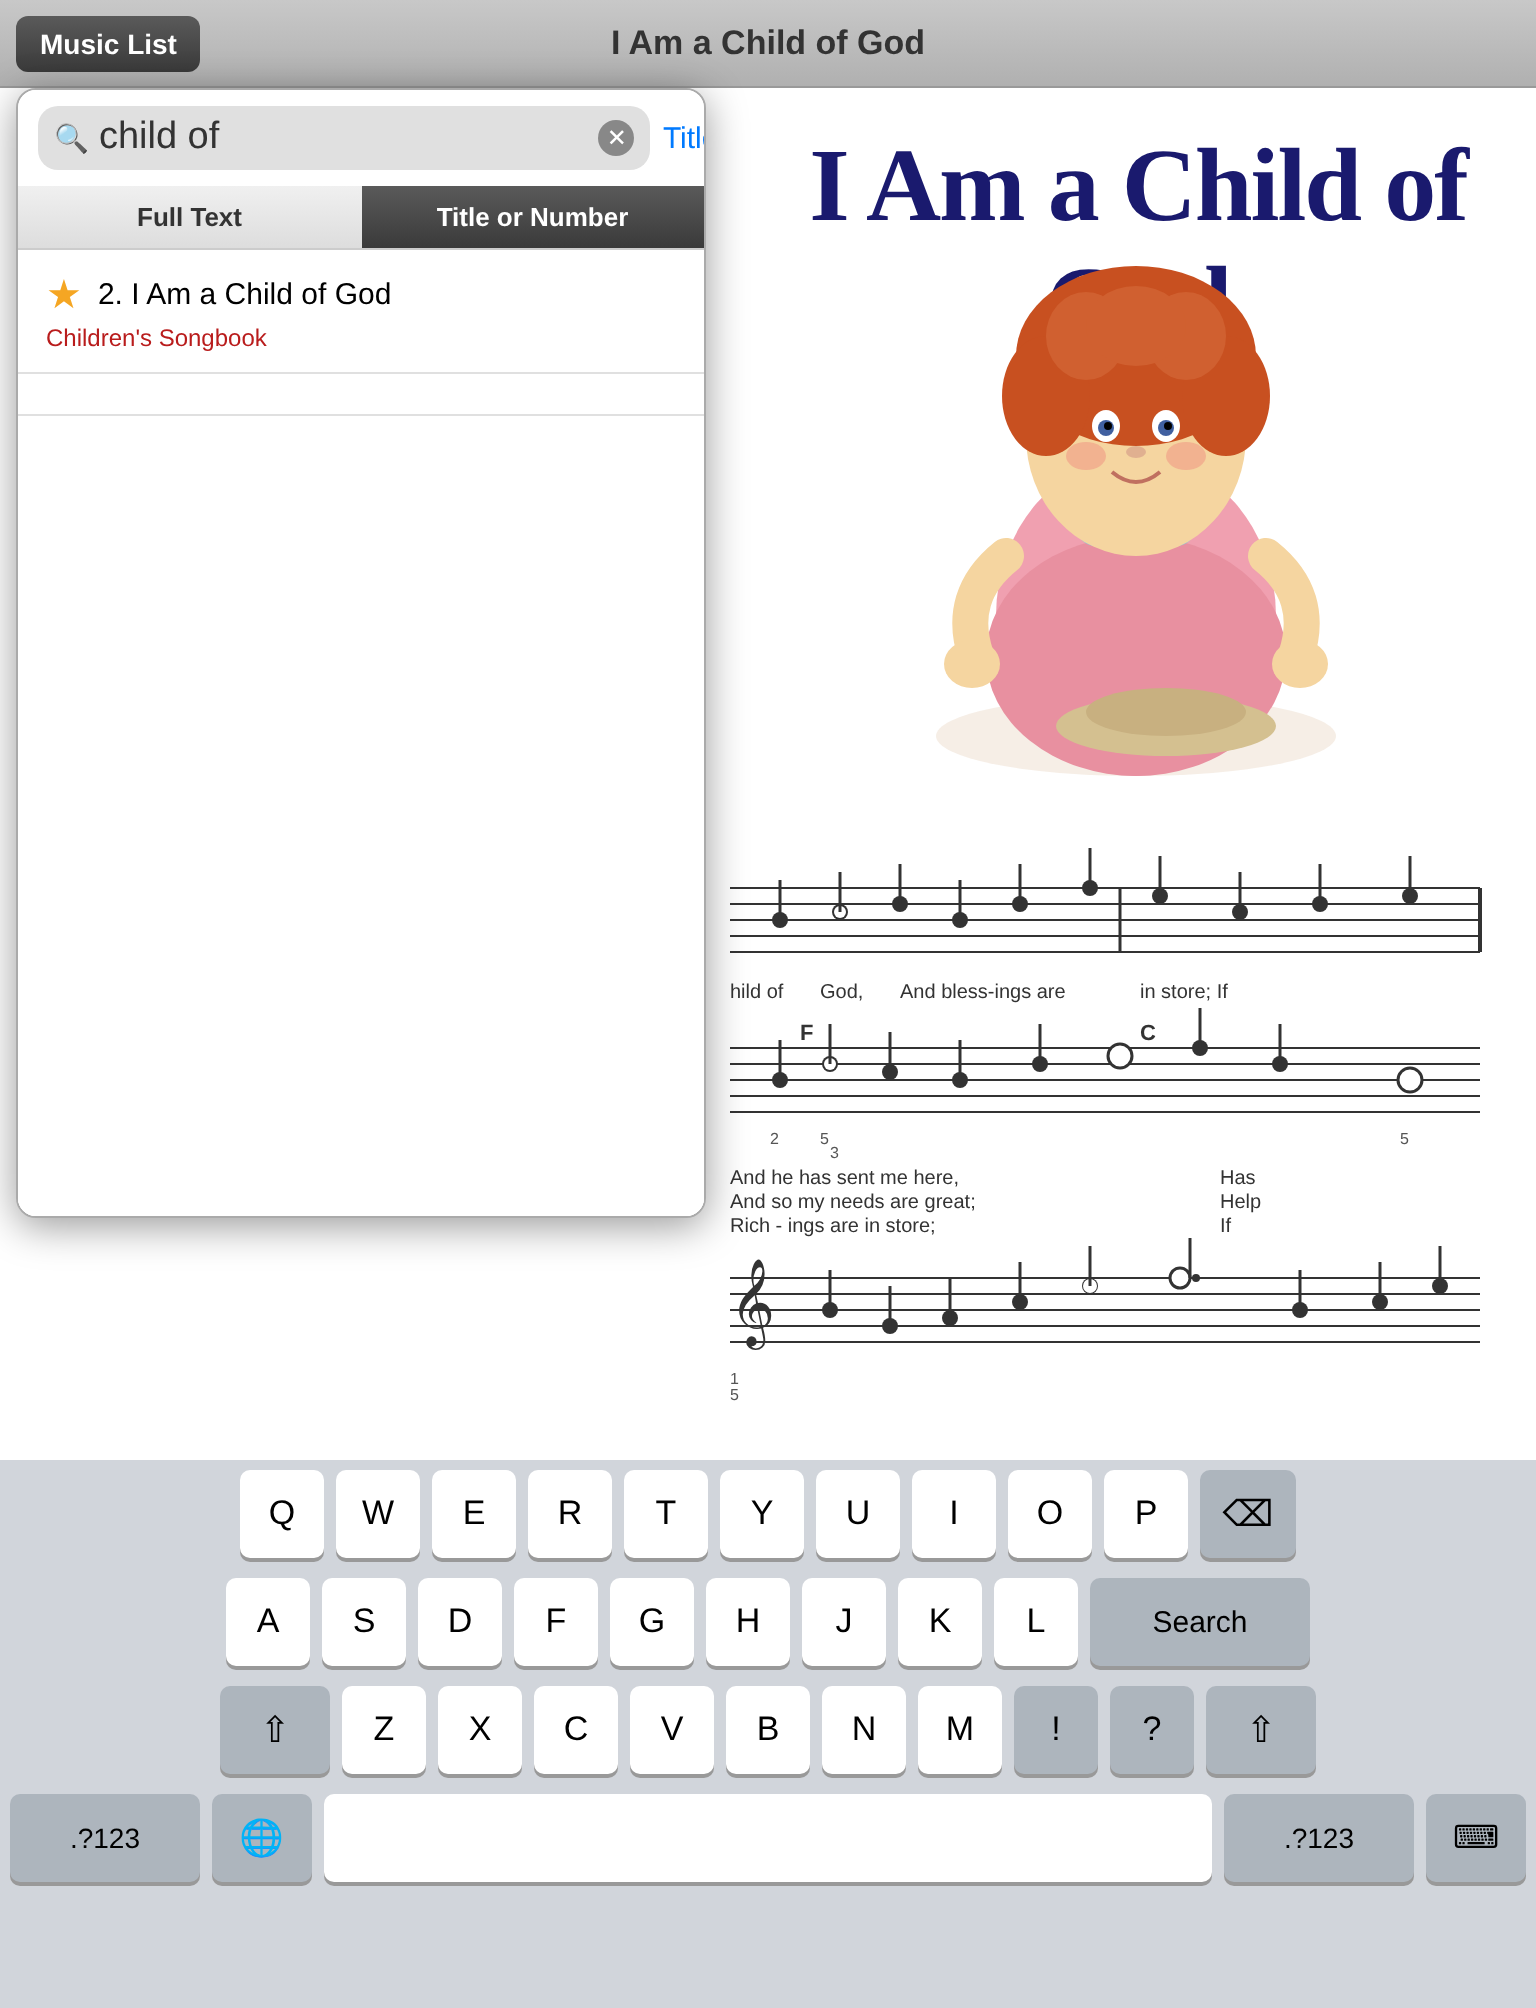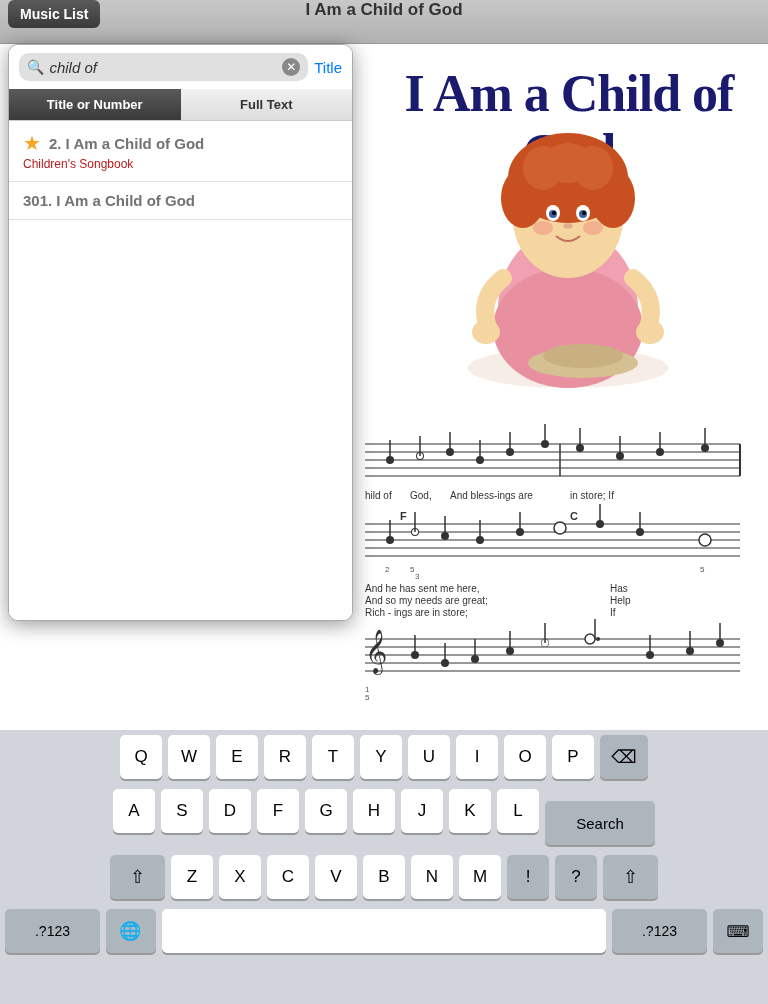--- a/index.html
+++ b/index.html
@@ -23,20 +23,21 @@
     }
 
     
     #top-bar {
       position: absolute;
       top: 0; left: 0;
       width: 768px;
       height: 44px;
       background: linear-gradient(to bottom, #c8c8c8, #b0b0b0);
       display: flex;
+      align-items: center;
       justify-content: center;
       border-bottom: 1px solid #999;
     }
 
     #music-list-btn {
       position: absolute;
       left: 8px;
       background: linear-gradient(to bottom, #5a5a5a, #3a3a3a);
       color: white;
       border: none;
@@ -199,22 +200,22 @@
     }
 
     .result-item-header {
       display: flex;
       align-items: center;
       gap: 8px;
     }
 
     .result-title {
       font-size: 15px;
-      font-weight: bold;
-      color: #737373;
+      font-weight: normal;
+      color: #000000;
     }
 
     .result-subtitle {
       font-size: 12px;
       color: #b91c1c;
       margin-top: 2px;
       padding-left: 0;
     }
 
     .star-icon {
@@ -445,45 +446,42 @@
         <text x="5" y="268" font-size="8" fill="#555">1</text>
         <text x="5" y="276" font-size="8" fill="#555">5</text>
       </svg>
     </div>
   </div>
 
   <div id="search-overlay">
     <div id="search-bar">
       <div id="search-input-wrapper">
         <span id="search-icon-svg">🔍</span>
-        <input id="search-input" type="text" value="child of" style="font-size: 15px; font-style: italic;">
+        <input id="search-input" type="text" value="child of" style="font-size: 19px;">
         <button id="clear-btn">✕</button>
       </div>
       <button id="cancel-btn">Title</button>
     </div>
 
     <div id="search-tabs">
+      <button class="search-tab inactive">Full Text</button>
       <button class="search-tab active">Title or Number</button>
-      <button class="search-tab inactive">Full Text</button>
     </div>
 
     <div id="search-results">
 
       <div class="result-item">
         <div class="result-item-header">
           <span class="star-icon">★</span>
           <span class="result-title">2. I Am a Child of God</span>
         </div>
         <div class="result-subtitle">Children's Songbook</div>
       </div>
 
       <div class="result-item">
-        <div class="result-item-header">
-          <span class="result-title">301. I Am a Child of God</span>
-        </div>
       </div>
 
       <div class="empty-results"></div>
     </div>
   </div>
 
 </div>
 
 <div id="keyboard-top-bar"></div>
 
@@ -506,21 +504,21 @@
   <div class="key-row">
     <div class="key key-letter">A</div>
     <div class="key key-letter">S</div>
     <div class="key key-letter">D</div>
     <div class="key key-letter">F</div>
     <div class="key key-letter">G</div>
     <div class="key key-letter">H</div>
     <div class="key key-letter">J</div>
     <div class="key key-letter">K</div>
     <div class="key key-letter">L</div>
-    <div class="key key-letter key-special" style="width:110px;font-size:15px;margin-top:12px;">Search</div>
+    <div class="key key-letter key-special" style="width:110px;font-size:15px;">Search</div>
   </div>
 
   <div class="key-row">
     <div class="key key-special" style="width:55px;font-size:18px;">⇧</div>
     <div class="key key-letter">Z</div>
     <div class="key key-letter">X</div>
     <div class="key key-letter">C</div>
     <div class="key key-letter">V</div>
     <div class="key key-letter">B</div>
     <div class="key key-letter">N</div>

